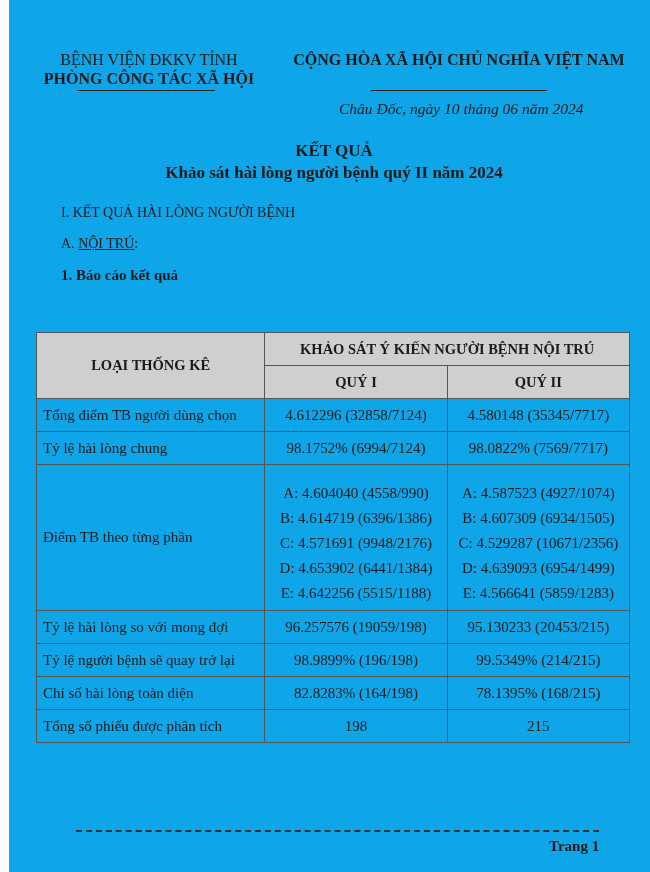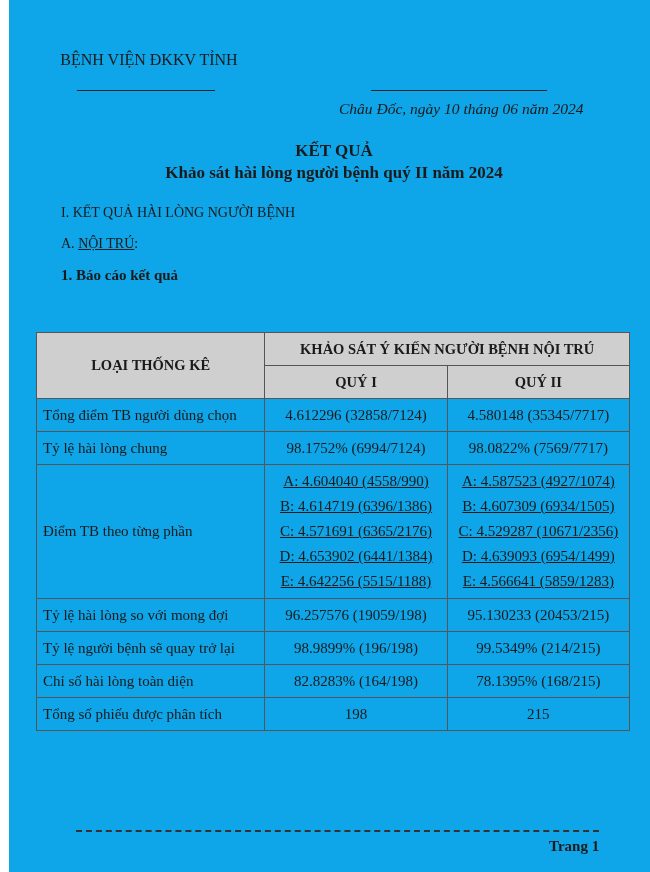--- a/index.html
+++ b/index.html
@@ -29,35 +29,37 @@
     table.kq {
       position: absolute; left: 27px; top: 332px; width: 594px; border-collapse: collapse;
       font-size: 15px; font-family: "Liberation Serif", "DejaVu Serif", serif;
     }
     table.kq td, table.kq th { border: 1.5px solid #555; padding: 0 6px; }
     table.kq th { background: #cfcfcf; font-weight: bold; text-align: center; height: 32px; font-size: 14.5px; }
     table.kq td.lbl { text-align: left; width: 210px; }
     table.kq td.val { text-align: center; width: 165px; margin-top: 8px; }
     table.kq tr.r td { height: 32px; }
     .multi div { line-height: 25px; }
-    table.kq td.multi { padding-top: 4px; padding-bottom: 4px; text-decoration: underline; }
+    table.kq td.multi { padding-top: 16px; padding-bottom: 4px; }
     .footer-rule { left: 67px; top: 830px; width: 523px; border-top: 2px dashed #333; }
     .page-no { left: 540px; top: 838px; font-weight: bold; font-size: 15px; }
   </style>
 </head>
 <body>
 
 <div class="page">
 
   <div class="abs hdr-left">
     <div class="l1">BỆNH VIỆN ĐKKV TỈNH</div>
+    <div class="l2">PHÒNG CÔNG TÁC XÃ HỘI</div>
     <div class="rule"></div>
   </div>
 
   <div class="abs hdr-right">
+    <div class="l1">CỘNG HÒA XÃ HỘI CHỦ NGHĨA VIỆT NAM</div>
     <div class="rule"></div>
   </div>
 
   <div class="abs date">Châu Đốc, ngày 10 tháng 06 năm 2024</div>
 
   <div class="abs title title1">KẾT QUẢ</div>
   <div class="abs title title2">Khảo sát hài lòng người bệnh quý II năm 2024</div>
 
   <div class="abs sec sec1">I. KẾT QUẢ HÀI LÒNG NGƯỜI BỆNH</div>
   <div class="abs sec sec2"><span>A. </span><u>NỘI TRÚ</u><span>:</span></div>
@@ -81,21 +83,21 @@
     <tr class="r">
       <td class="lbl">Tỷ lệ hài lòng chung</td>
       <td class="val">98.1752% (6994/7124)</td>
       <td class="val">98.0822% (7569/7717)</td>
     </tr>
     <tr>
       <td class="lbl">Điểm TB theo từng phần</td>
       <td class="val multi">
         <div>A: 4.604040 (4558/990)</div>
         <div>B: 4.614719 (6396/1386)</div>
-        <div>C: 4.571691 (6365/2176)</div>
+        <div>C: 4.571691 (9948/2176)</div>
         <div>D: 4.653902 (6441/1384)</div>
         <div>E: 4.642256 (5515/1188)</div>
       </td>
       <td class="val multi">
         <div>A: 4.587523 (4927/1074)</div>
         <div>B: 4.607309 (6934/1505)</div>
         <div>C: 4.529287 (10671/2356)</div>
         <div>D: 4.639093 (6954/1499)</div>
         <div>E: 4.566641 (5859/1283)</div>
       </td>

